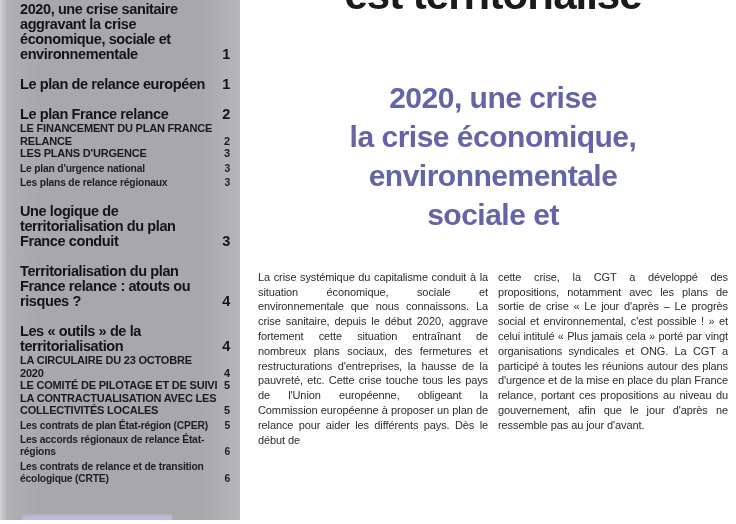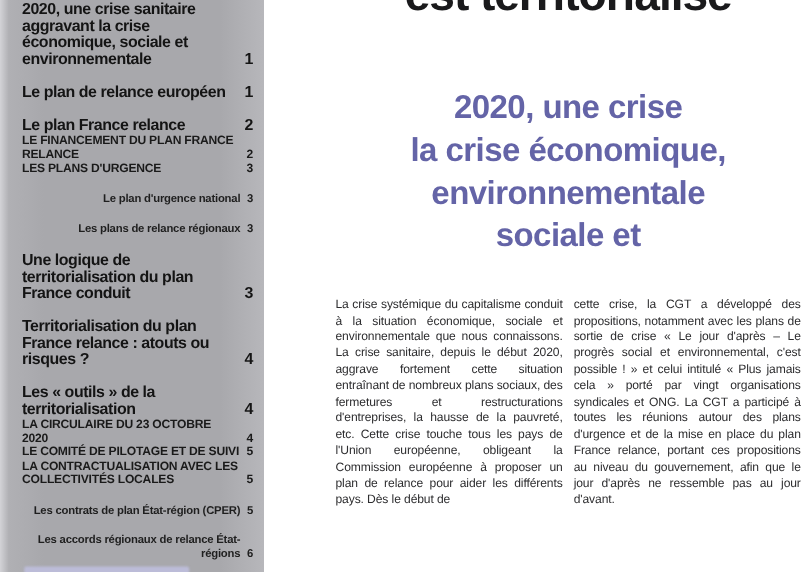--- a/index.html
+++ b/index.html
@@ -1,37 +1,37 @@
 <!DOCTYPE html>
 <html><head>
 <meta charset="utf-8">
 <style>
   html,body{margin:0;padding:0;}
   body{
     width:736px;height:524px;overflow:hidden;background:#fff;
     font-family:"Liberation Sans",sans-serif;
     -webkit-font-smoothing:antialiased;
   }
-  .page{display:flex;width:736px;height:520px;gap:47px;}
+  .page{display:flex;width:736px;height:520px;}
 
   
   .toc{
     width:240px;flex:none;box-sizing:border-box;
     background:linear-gradient(90deg,#d3d3d7 0px,#b0b0b4 8px,#a8a8ac 40px,#a8a8ac 200px,#b7b7bb 240px);
     padding:2px 10px 0 20px;position:relative;overflow:hidden;
   }
   .toc-item{display:flex;justify-content:space-between;align-items:flex-end;color:#141414;cursor:pointer;}
   .toc-item .lbl{flex:1;}
   .toc-item .pg{margin-left:6px;white-space:nowrap;}
   .toc-item.h1 .lbl,.toc-item.h1 .pg{font-weight:bold;font-size:14.5px;line-height:15px;letter-spacing:-0.4px;}
   .toc-item.h2 .lbl,.toc-item.h2 .pg{font-weight:bold;font-size:11px;line-height:12.5px;letter-spacing:-0.2px;color:#1a1a1a;}
   .toc-item.sub .lbl,.toc-item.sub .pg{font-weight:bold;font-size:10.3px;line-height:11.8px;letter-spacing:-0.2px;color:#1f1f1f;}
   .toc-item.h1{margin-top:15px;}
   .toc-item.h2{}
-  .toc-item.sub{margin-top:16px;text-align:right;}
+  .toc-item.sub{margin-top:3px;}
   .toc-item.first{margin-top:0;}
   .toc-sliver{
     position:absolute;left:22px;bottom:-2px;width:150px;height:7px;
     background:#bcbcd8;border-radius:2px;filter:blur(1px);
   }
 
   
   .main{flex:1;box-sizing:border-box;padding:0 8px 0 18px;position:relative;overflow:hidden;}
   .top-heading{
     text-align:center;font-weight:bold;font-size:42px;line-height:46px;

